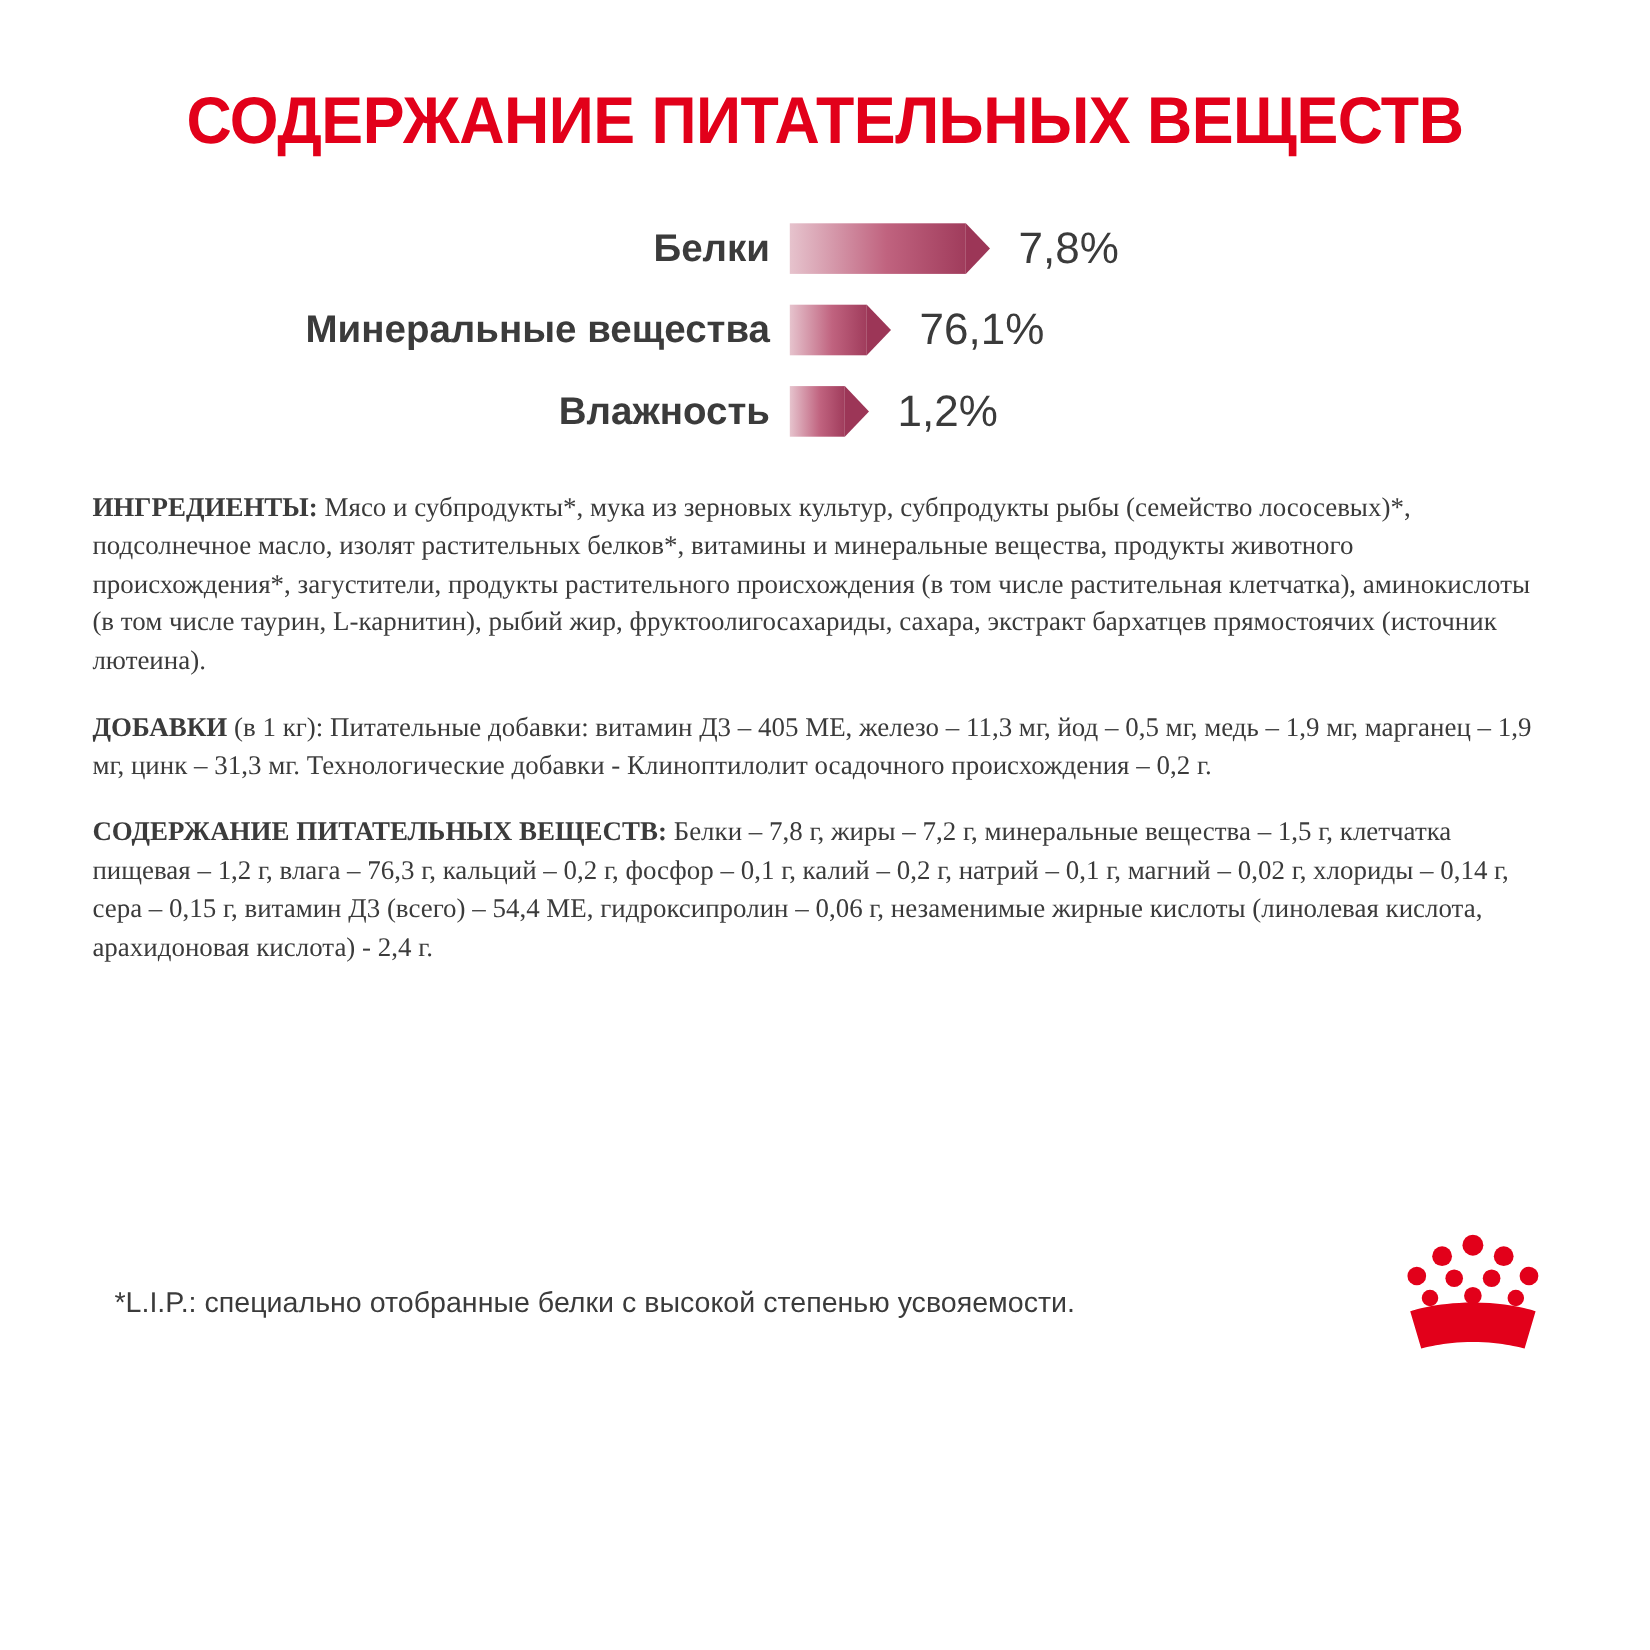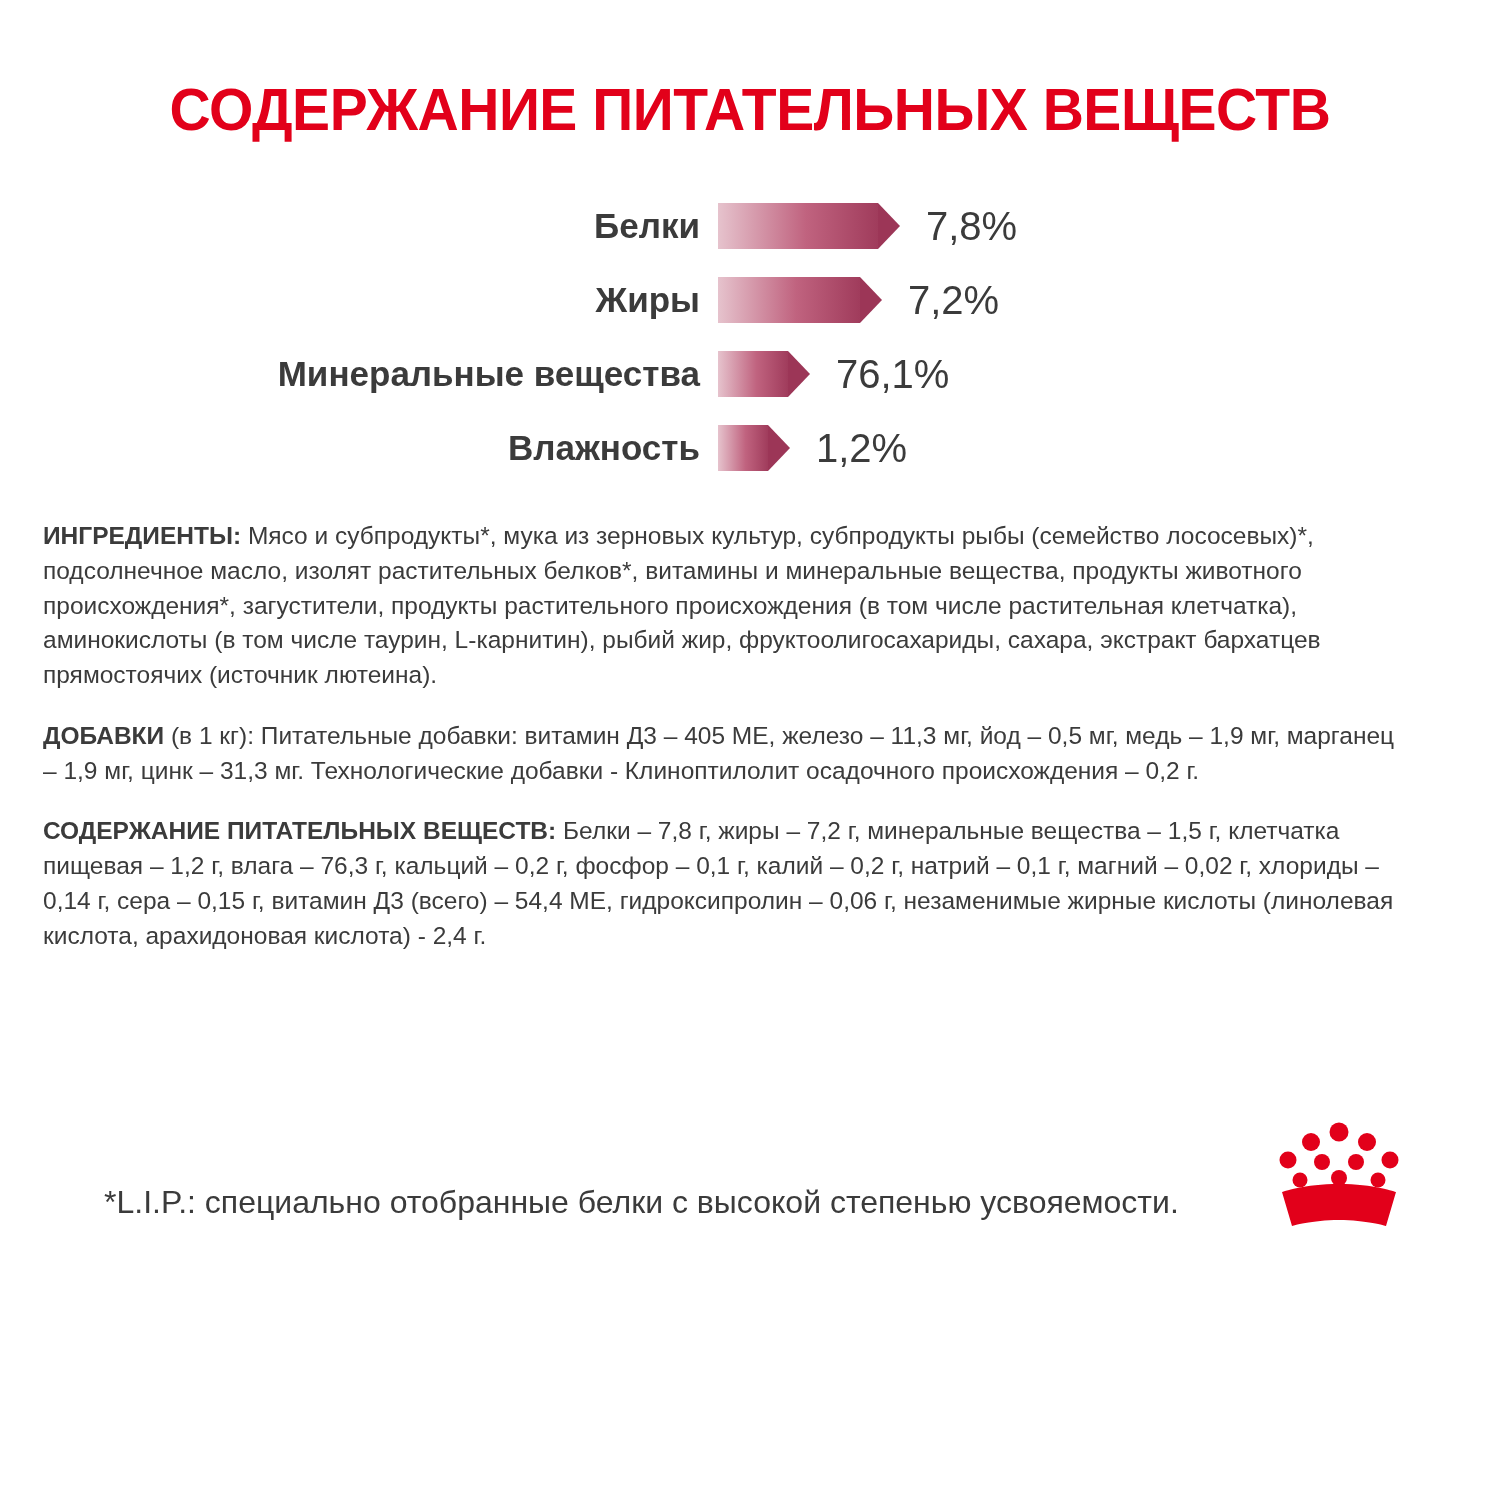--- a/index.html
+++ b/index.html
@@ -84,37 +84,38 @@
   .row-value {
     font-size: 40px;
     font-weight: 400;
     color: #3b3b3b;
     margin-left: 48px;
     white-space: nowrap;
   }
 
   
   .content {
-    padding: 34px 104px 0 43px;
+    padding: 34px 104px 0 84px;
+    font-family: Liberation Serif, serif;
   }
   .para {
     font-size: 24.5px;
     line-height: 1.42;
     color: #3b3b3b;
     margin: 0 0 26px 0;
     text-align: left;
   }
   .para b {
     font-weight: 700;
   }
   .footnote {
     position: absolute;
     left: 104px;
-    bottom: 93px;
-    font-size: 32px;
+    bottom: 116px;
+    font-size: 26px;
     color: #3b3b3b;
     line-height: 1.4;
     max-width: 1120px;
   }
 
   
   .logo {
     position: absolute;
     right: 96px;
     bottom: 78px;
@@ -135,30 +136,20 @@
       <div class="row-label">Белки</div>
       <div class="bar-wrap">
         <div class="bar" style="width:160px">
           <div class="body"></div>
           <div class="tip"></div>
         </div>
       </div>
       <div class="row-value">7,8%</div>
     </div>
 
-    <div class="row">
-      <div class="row-label">Жиры</div>
-      <div class="bar-wrap">
-        <div class="bar" style="width:142px">
-          <div class="body"></div>
-          <div class="tip"></div>
-        </div>
-      </div>
-      <div class="row-value">7,2%</div>
-    </div>
 
     <div class="row">
       <div class="row-label">Минеральные вещества</div>
       <div class="bar-wrap">
         <div class="bar" style="width:70px">
           <div class="body"></div>
           <div class="tip"></div>
         </div>
       </div>
       <div class="row-value">76,1%</div>

